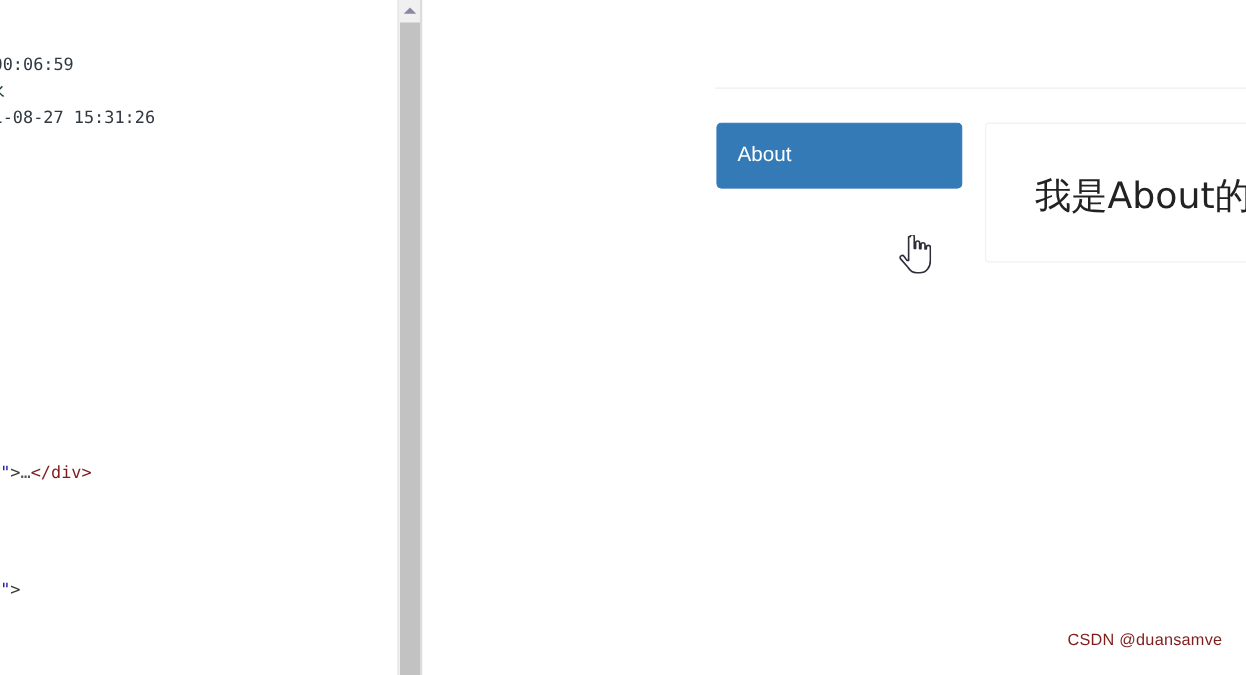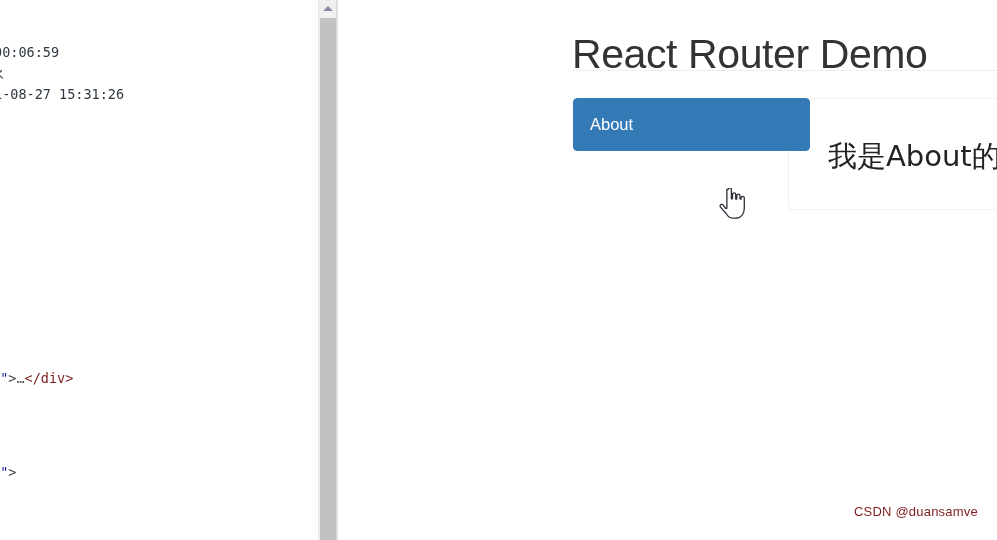--- a/index.html
+++ b/index.html
@@ -149,21 +149,21 @@
     top: 70px;
     width: 425px;
     height: 1px;
     background: #eeeeee;
   }
 
   #list-group {
     position: absolute;
     left: 213px;
     top: 98px;
-    width: 237px;
+    width: 197px;
     border-radius: 4px;
     overflow: hidden;
     box-sizing: border-box;
   }
   .list-group-item {
     display: block;
     box-sizing: border-box;
     padding: 12px 16px;
     font-size: 16.5px;
     line-height: 27px;
@@ -275,21 +275,20 @@
     <div class="tri"></div>
   </div>
   <div id="scroll-thumb"></div>
 </div>
 
 <div id="panel-divider"></div>
 <div id="gutter"></div>
 
 <div id="page-pane">
 
-  <h1 id="page-title">React Router Demo</h1>
 
   <div id="page-hr"></div>
 
   <div id="list-group">
     <a class="list-group-item active"><span>About</span></a>
   </div>
 
   <div id="content-panel">
     <div id="content-text">我是About的</div>
   </div>

